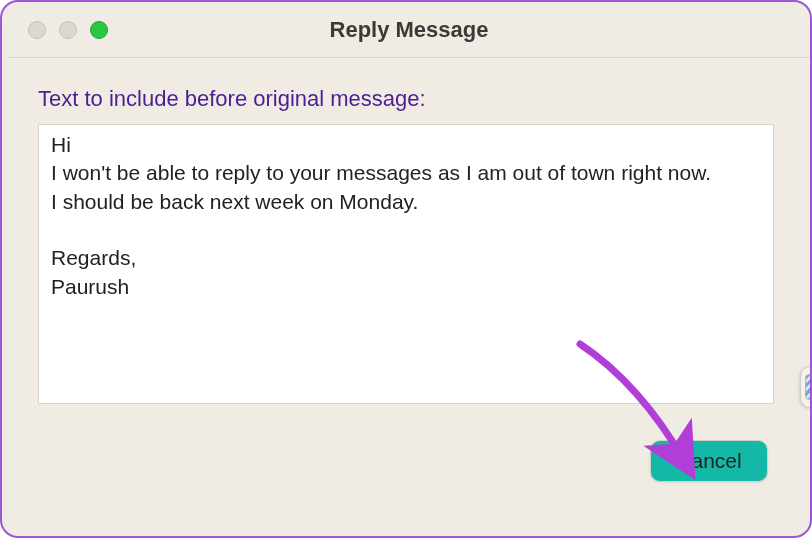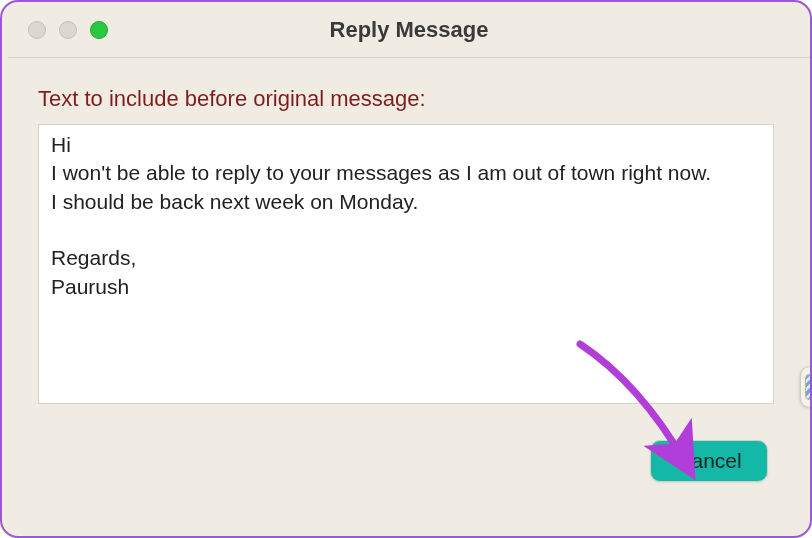--- a/index.html
+++ b/index.html
@@ -62,21 +62,21 @@
       font-size: 22px;
       font-weight: 700;
       color: #3a3a3a;
       pointer-events: none;
     }
     .content {
       padding: 28px 36px 20px 36px;
     }
     .prompt-label {
       font-size: 22px;
-      color: #7f1d1d;
+      color: #4c1d95;
       margin-bottom: 12px;
       font-weight: 400;
     }
     .text-box {
       width: 100%;
       height: 280px;
       background: #ffffff;
       border: 1px solid #d7d3ca;
       padding: 6px 12px 10px 12px;
       font-size: 21px;

